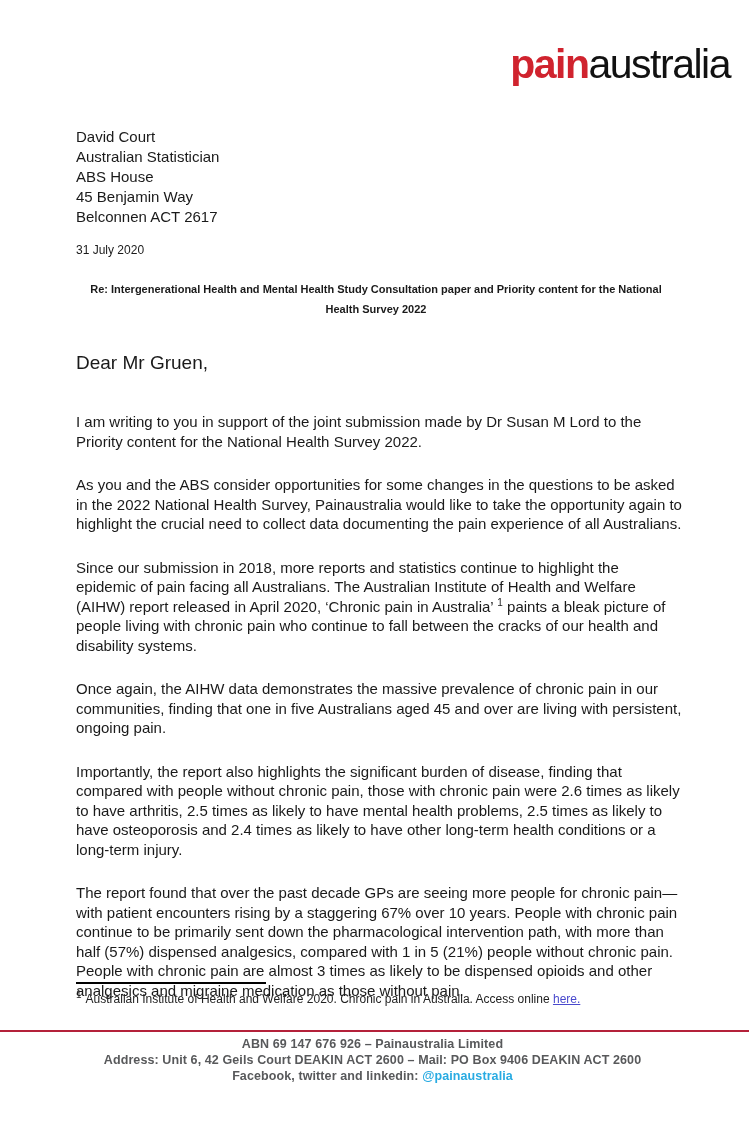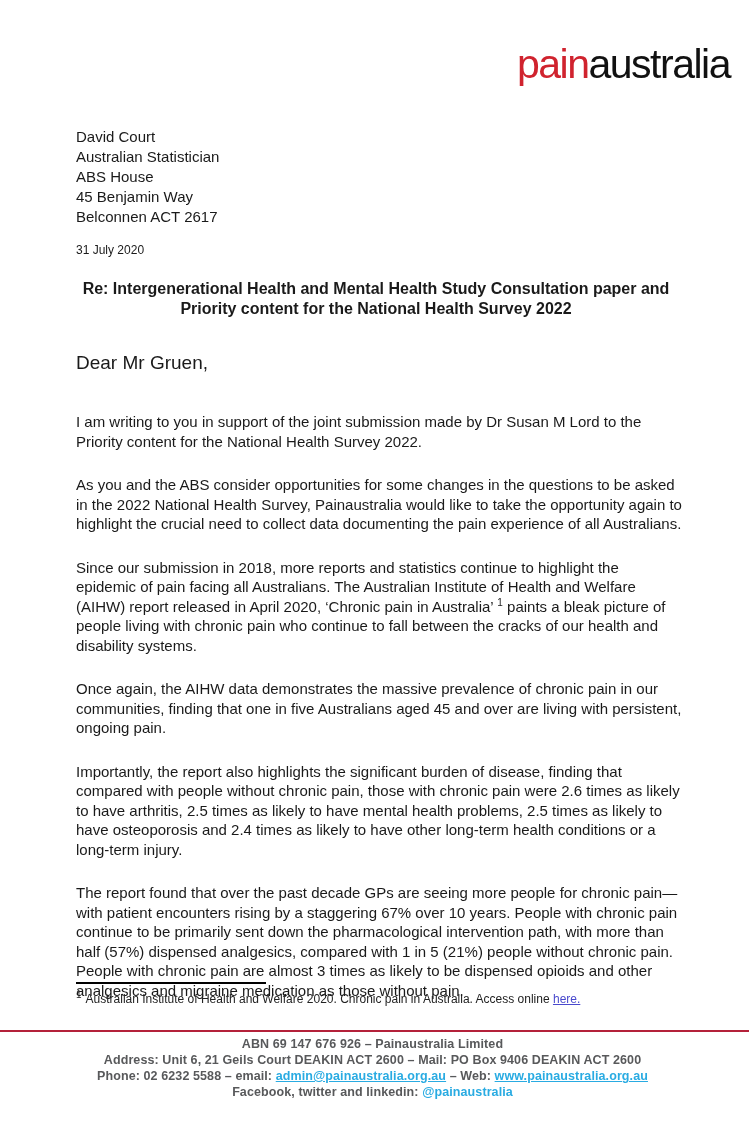--- a/index.html
+++ b/index.html
@@ -20,29 +20,29 @@
     color:var(--text_black);
     overflow:hidden;
   }
   
   .logo{
     position:absolute;top:40px;right:19px;
     font-size:41px;line-height:48px;
     letter-spacing:-1.5px;
     white-space:nowrap;
   }
-  .logo .pain{color:var(--logo_red);font-weight:normal;}
+  .logo .pain{color:var(--logo_red);font-weight:bold;}
   .logo .australia{color:#111;font-weight:normal;}
   
   .recipient{position:absolute;top:127px;left:76px;font-size:15px;line-height:20px;}
   .date{position:absolute;top:243px;left:76px;font-size:12px;}
   
   .subject{
     position:absolute;top:279px;left:74px;width:604px;
-    font-size:16px;font-weight:bold;text-align:center;line-height:20px;
+    font-size:11px;font-weight:bold;text-align:center;line-height:20px;
   }
   
   .salutation{position:absolute;top:352px;left:76px;font-size:19px;}
   .body{position:absolute;top:388px;left:76px;width:606px;font-size:15px;line-height:19.5px;}
   .body p{margin-bottom:18px;margin-top:24px;}
   sup.fn-ref{font-size:10px;vertical-align:super;line-height:0;}
   
   .footnote-sep{position:absolute;top:982px;left:76px;width:190px;border-top:2px solid #000;}
   .footnote{position:absolute;top:989px;left:76px;font-size:12px;color:#222;}
   .footnote sup{font-size:10px;margin-right:4px;}
@@ -91,18 +91,17 @@
   </div>
 
   <div class="footnote-sep"></div>
   <div class="footnote">
     <sup>1</sup><span>Australian Institute of Health and Welfare 2020. Chronic pain in Australia. Access online </span><a>here.</a>
   </div>
 
   <div class="footer-rule"></div>
   <div class="footer">
     <div>ABN 69 147 676 926 – Painaustralia Limited</div>
-    <div>Address: Unit 6, 21 Geils Court DEAKIN ACT 2600 – Mail: PO Box 9406 DEAKIN ACT 2600</div>
-    <div><span>Phone: 02 6232 5588 – email: </span><a class="u">admin@painaustralia.org.au</a><span> – Web: </span><a class="u">www.painaustralia.org.au</a></div>
+    <div>Address: Unit 6, 42 Geils Court DEAKIN ACT 2600 – Mail: PO Box 9406 DEAKIN ACT 2600</div>
     <div><span>Facebook, twitter and linkedin: </span><a class="nu">@painaustralia</a></div>
   </div>
 
 </div>
 
 </body></html>

